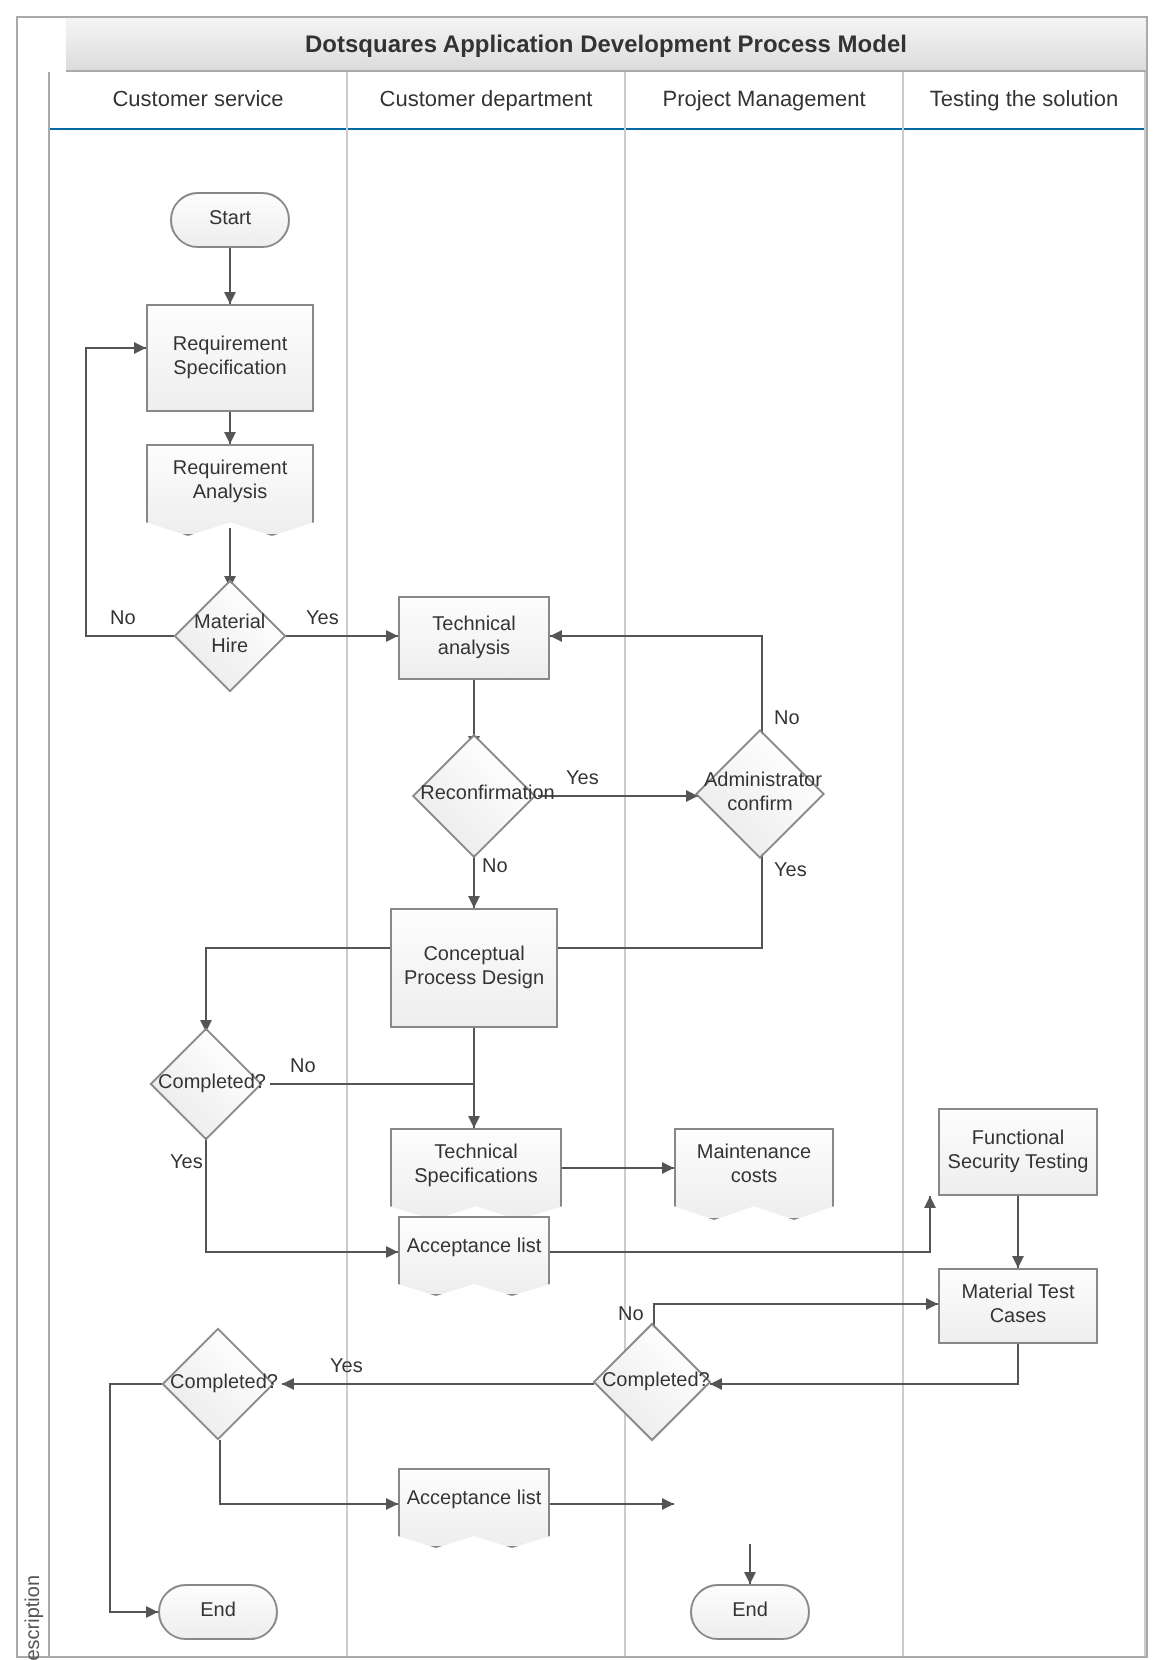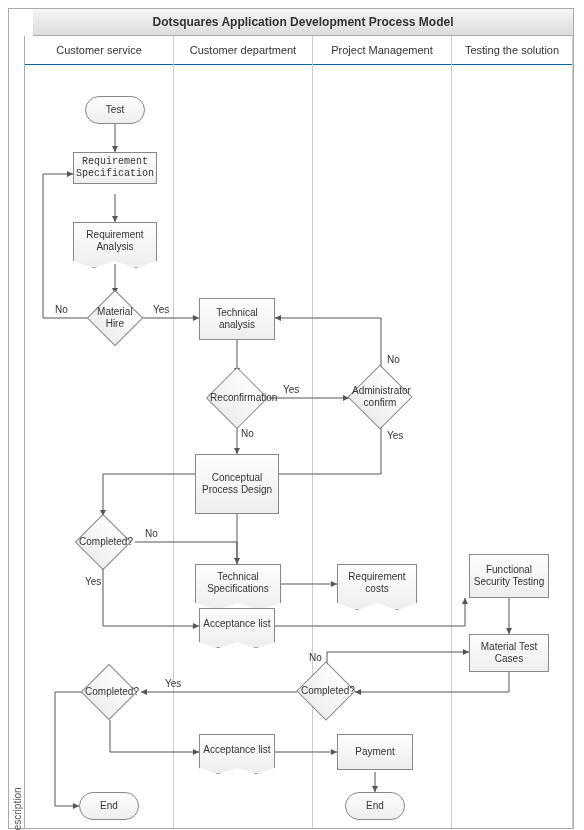--- a/index.html
+++ b/index.html
@@ -190,22 +190,22 @@
           <path d="M85 684 L85 716 L174 716"></path>
 
           <path d="M250 716 L312 716"></path>
 
           <path d="M350 736 L350 756"></path>
 
           <path d="M56 656 L30 656 L30 770 L54 770"></path>
         </g>
       </svg>
 
-      <div class="shape terminator" style="left:60px; top:60px; width:60px; height:28px;">Test</div>
-      <div class="shape process" style="left:48px; top:116px; width:84px; height:32px;font-family:Liberation Mono, monospace;">Requirement Specification</div>
+      <div class="shape terminator" style="left:60px; top:60px; width:60px; height:28px;">Start</div>
+      <div class="shape process" style="left:48px; top:116px; width:84px; height:54px;">Requirement Specification</div>
       <div class="shape document" style="left:48px; top:186px; width:84px; height:46px;">Requirement Analysis</div>
       <div class="shape decision" style="left:70px; top:262px; width:40px; height:40px;">
           <div class="decision-inner">Material Hire</div>
         </div>
       <div class="shape decision" style="left:58px; top:486px; width:40px; height:40px;">
           <div class="decision-inner">Completed?</div>
         </div>
       <div class="shape decision" style="left:64px; top:636px; width:40px; height:40px;">
           <div class="decision-inner">Completed?</div>
         </div>
@@ -216,25 +216,24 @@
           <div class="decision-inner">Reconfirmation</div>
         </div>
       <div class="shape process" style="left:170px; top:418px; width:84px; height:60px;">Conceptual Process Design</div>
       <div class="shape document" style="left:170px; top:528px; width:86px; height:46px;">Technical Specifications</div>
       <div class="shape document" style="left:174px; top:572px; width:76px; height:40px;">Acceptance list</div>
       <div class="shape document" style="left:174px; top:698px; width:76px; height:40px;">Acceptance list</div>
 
       <div class="shape decision" style="left:332px; top:338px; width:46px; height:46px;">
           <div class="decision-inner">Administrator confirm</div>
         </div>
-      <div class="shape document" style="left:312px; top:528px; width:80px; height:46px;">Requirement costs</div>
+      <div class="shape document" style="left:312px; top:528px; width:80px; height:46px;">Maintenance costs</div>
       <div class="shape decision" style="left:280px; top:634px; width:42px; height:42px;">
           <div class="decision-inner">Completed?</div>
         </div>
-      <div class="shape process" style="left:312px; top:698px; width:76px; height:36px;">Payment</div>
       <div class="shape terminator" style="left:320px; top:756px; width:60px; height:28px;">End</div>
 
       <div class="shape process" style="left:444px; top:518px; width:80px; height:44px;">Functional Security Testing</div>
       <div class="shape process" style="left:444px; top:598px; width:80px; height:38px;">Material Test Cases</div>
 
       <div class="edge-label" style="left:30px; top:268px;">No</div>
       <div class="edge-label" style="left:128px; top:268px;">Yes</div>
       <div class="edge-label" style="left:258px; top:348px;">Yes</div>
       <div class="edge-label" style="left:216px; top:392px;">No</div>
       <div class="edge-label" style="left:362px; top:318px;">No</div>

